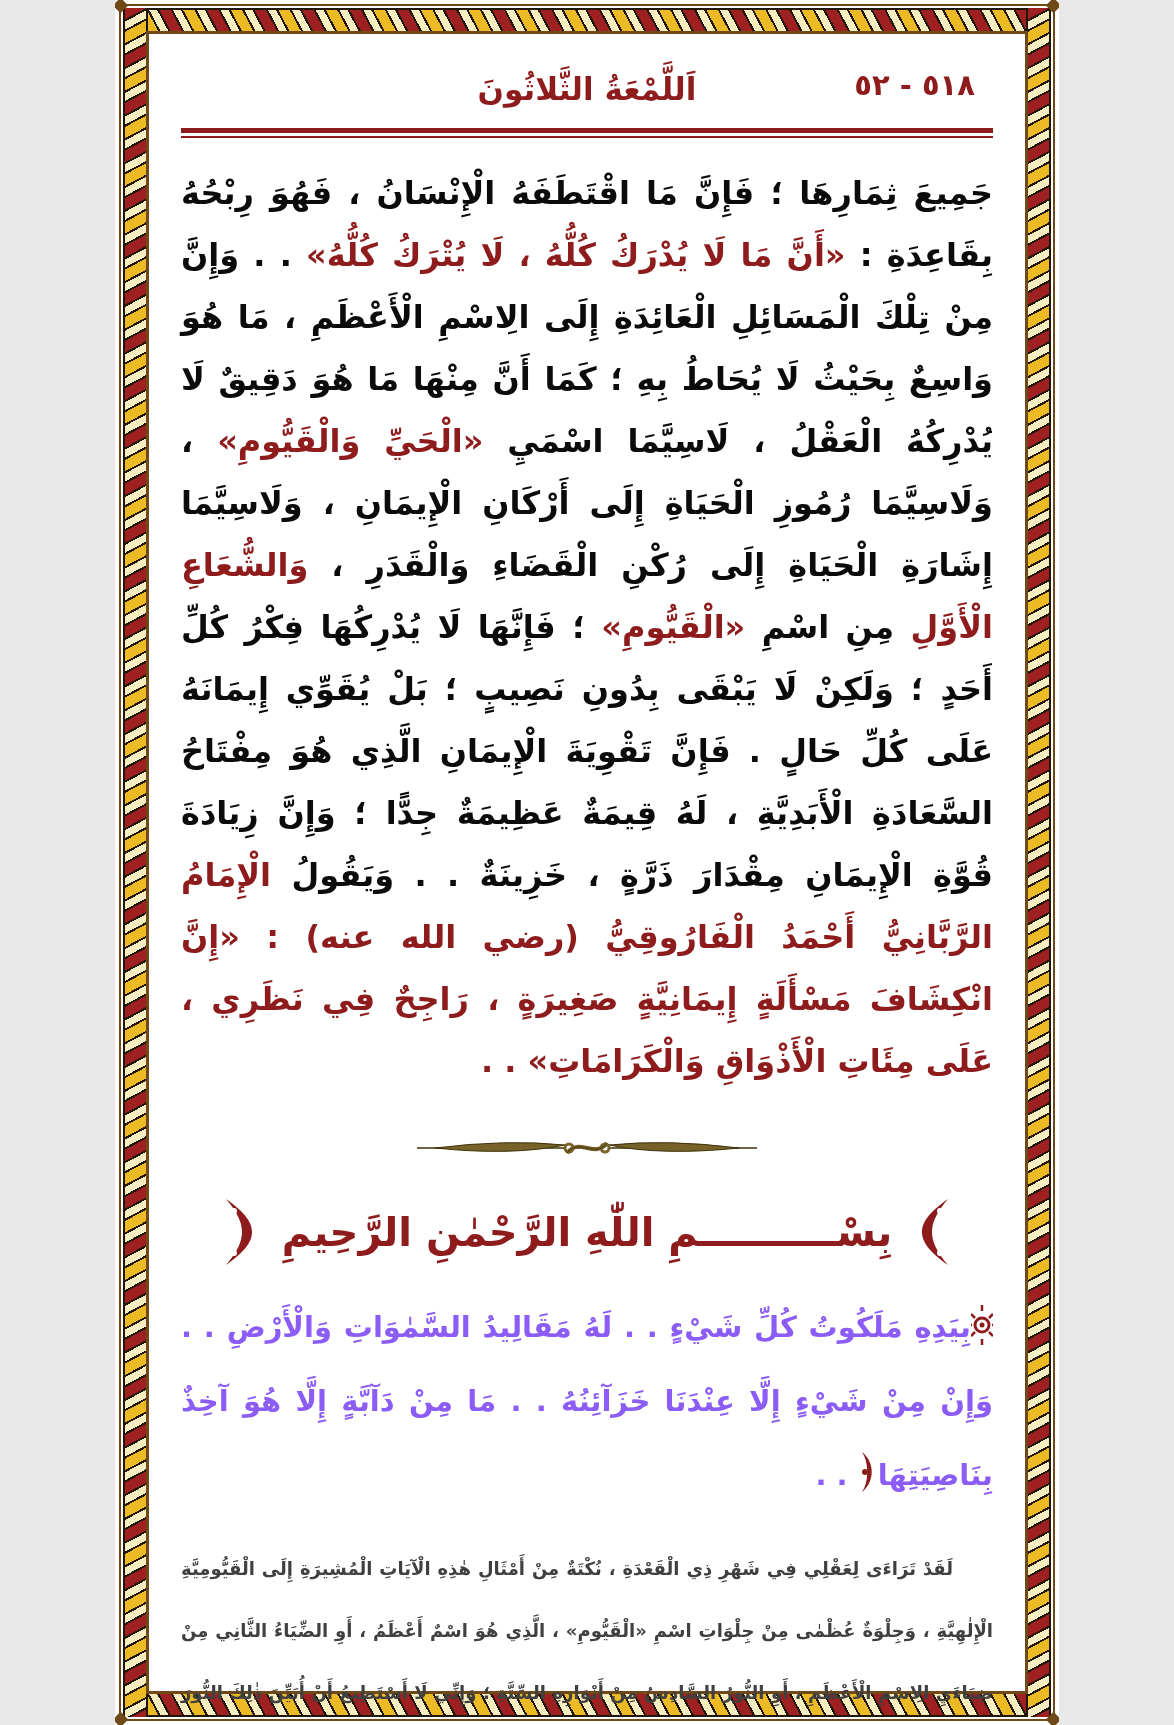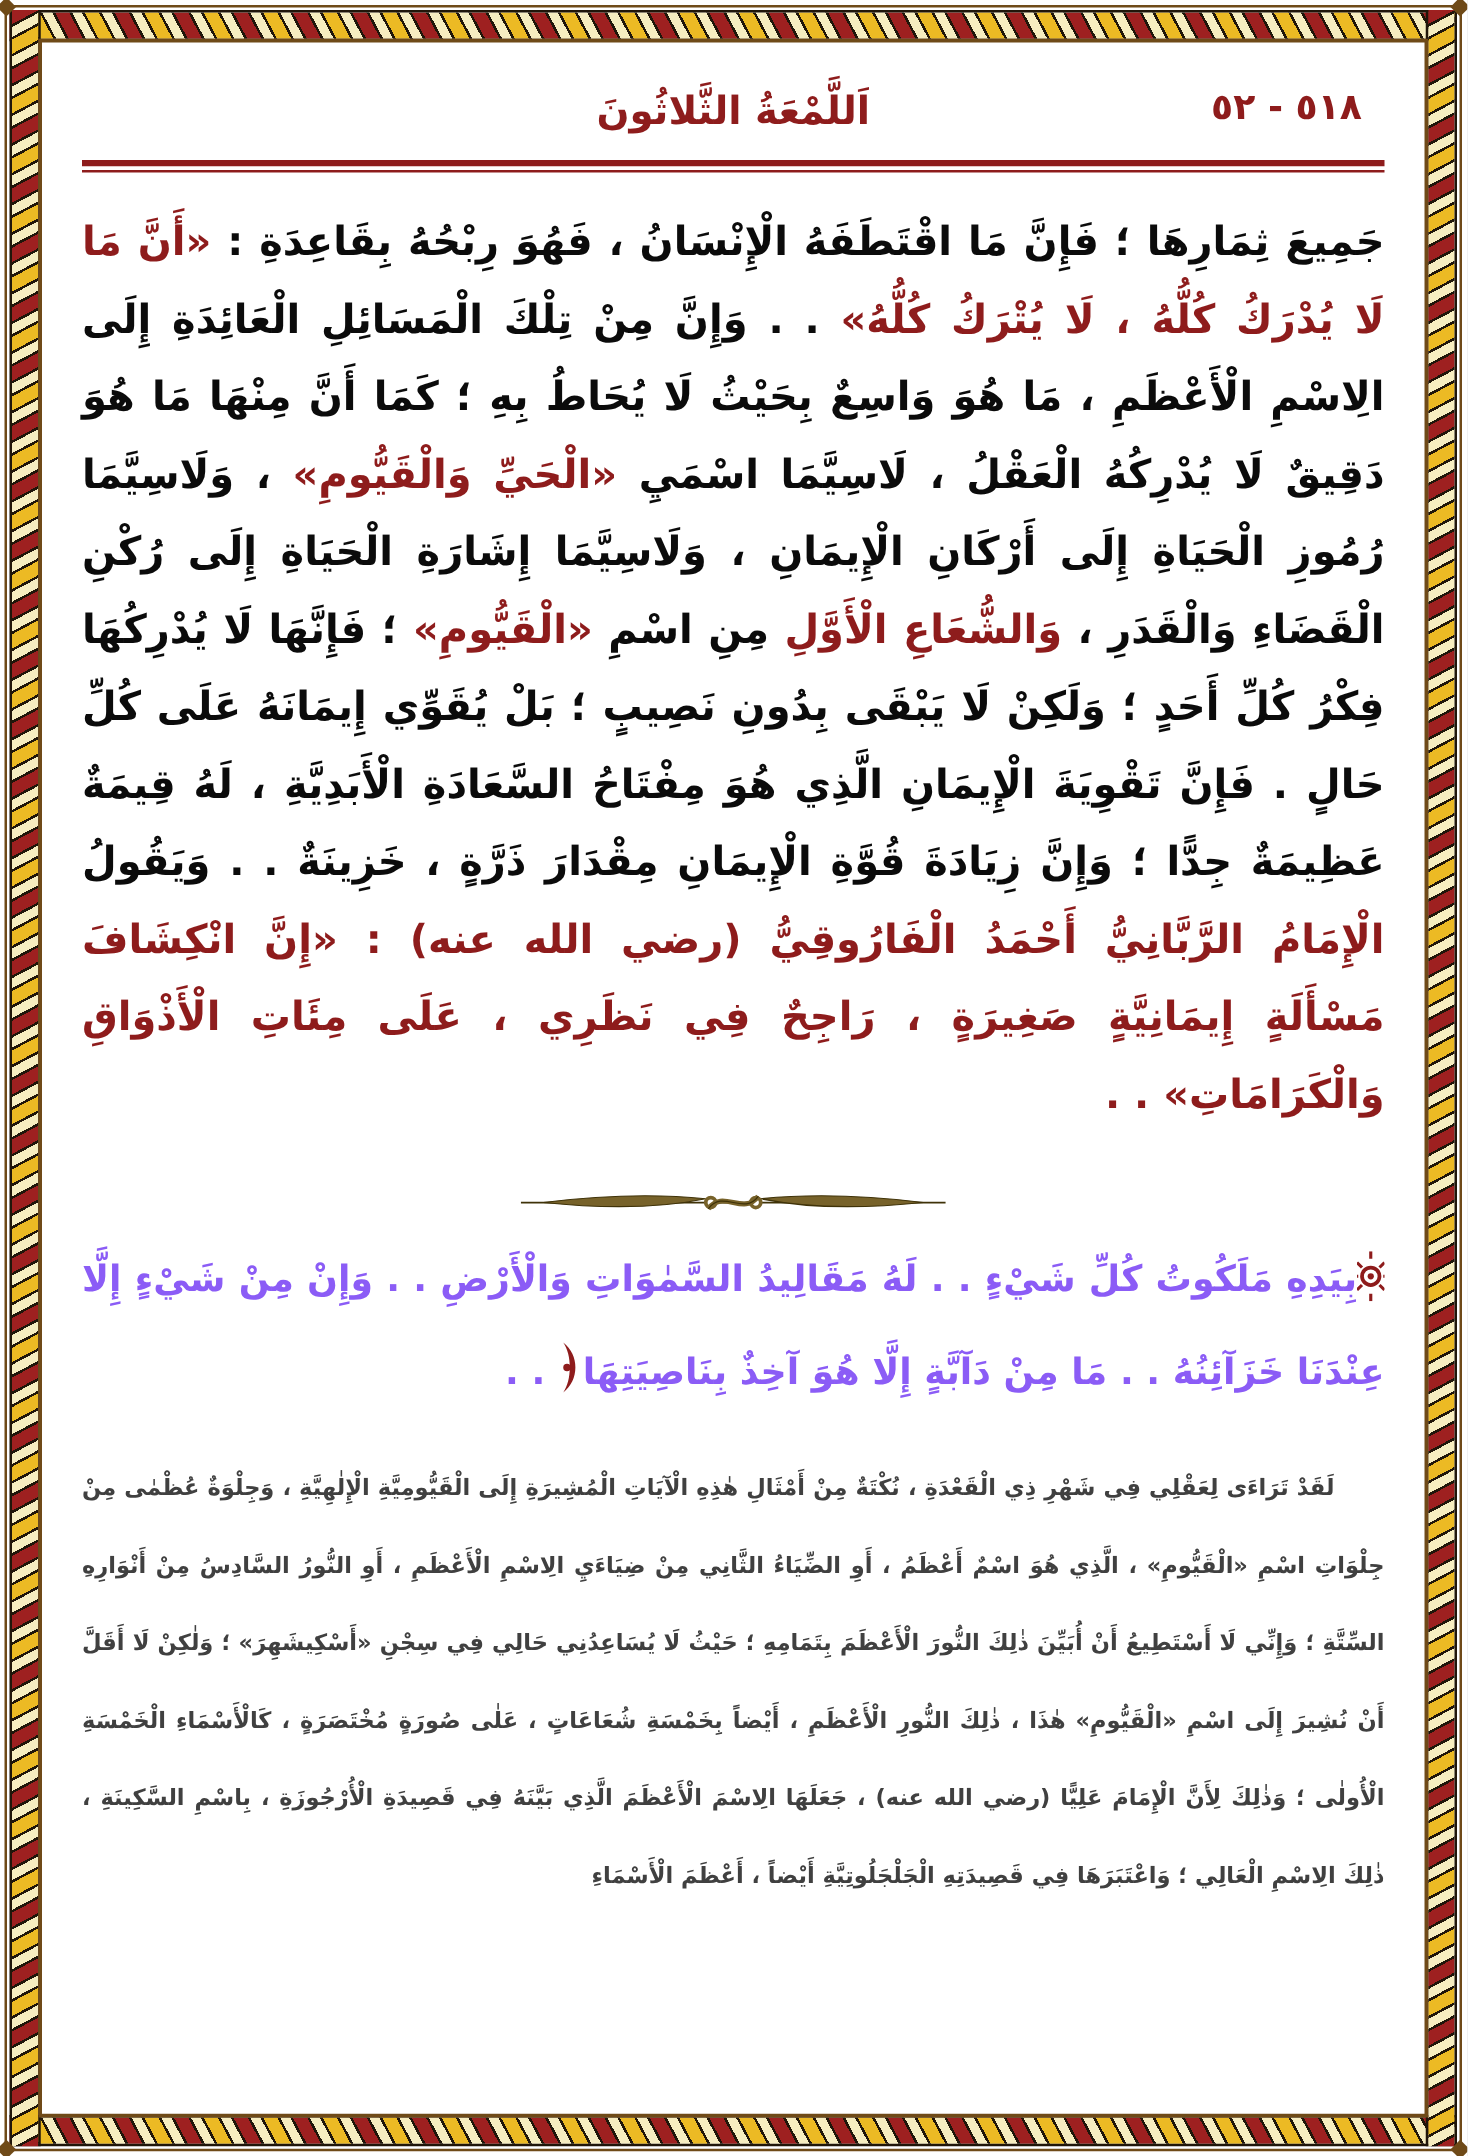--- a/index.html
+++ b/index.html
@@ -1,18 +1,18 @@
 <!DOCTYPE html>
 <html lang="ar" dir="rtl"><head>
 <meta charset="utf-8">
 <style>
   html,body{margin:0;padding:0;background:#e8e8e8;}
   .page{
     position:relative;
-    width:1174px;height:1725px;
+    width:944px;height:1725px;
     margin:0 auto;
     background:#ffffff;
     overflow:hidden;
     font-family:"DejaVu Sans", sans-serif;
   }
   
   .frame-outer{position:absolute;inset:4px;border:2px solid #6f4a18;pointer-events:none;}
   .chain{position:absolute;background:
     repeating-linear-gradient(62deg,
       #9e2020 0 10px,#20160a 10px 12px,
@@ -99,20 +99,35 @@
         <line x1="0" y1="12" x2="340" y2="12" stroke="#3f3208" stroke-width="1.4"></line>
         <path d="M18,12 Q90,3 148,9 Q95,20 18,12 Z" fill="#77622a" stroke="#3f3208" stroke-width="1"></path>
         <path d="M322,12 Q250,3 192,9 Q245,20 322,12 Z" fill="#77622a" stroke="#3f3208" stroke-width="1"></path>
         <circle cx="152" cy="12" r="4" fill="#ffffff" stroke="#77622a" stroke-width="3"></circle>
         <circle cx="188" cy="12" r="4" fill="#ffffff" stroke="#77622a" stroke-width="3"></circle>
         <path d="M150,17 C162,1 178,23 190,7" fill="none" stroke="#77622a" stroke-width="4"></path>
         <path d="M150,17 C162,1 178,23 190,7" fill="none" stroke="#3f3208" stroke-width="1"></path>
       </svg>
     </div>
 
+    <div class="basmala">
+      <svg width="34" height="66" viewBox="0 0 34 66">
+        <path d="M30,0 C10,14 4,24 4,33 C4,42 10,52 30,66 C18,52 14,42 14,33 C14,24 18,14 30,0 Z" fill="#8e1c1c"></path>
+        <circle cx="22" cy="12" r="3" fill="#ffffff"></circle>
+          <circle cx="18" cy="33" r="3.5" fill="#ffffff"></circle>
+          <circle cx="22" cy="54" r="3" fill="#ffffff"></circle>
+      </svg>
+      <span class="basmala-text">بِسْــــــــــمِ اللّٰهِ الرَّحْمٰنِ الرَّحِيمِ</span>
+      <svg width="34" height="66" viewBox="0 0 34 66">
+        <path d="M4,0 C24,14 30,24 30,33 C30,42 24,52 4,66 C16,52 20,42 20,33 C20,24 16,14 4,0 Z" fill="#8e1c1c"></path>
+        <circle cx="12" cy="12" r="3" fill="#ffffff"></circle>
+          <circle cx="16" cy="33" r="3.5" fill="#ffffff"></circle>
+          <circle cx="12" cy="54" r="3" fill="#ffffff"></circle>
+      </svg>
+    </div>
 
     <div class="para verse"><svg width="22" height="40" viewBox="0 0 22 40">
           <circle cx="11" cy="20" r="7" fill="none" stroke="#8e1c1c" stroke-width="3"></circle>
           <circle cx="11" cy="20" r="2.5" fill="#8e1c1c"></circle>
           <path d="M11,6 L11,0 M11,34 L11,40 M1,20 L-2,20 M21,20 L24,20 M4,13 L0,9 M18,13 L22,9 M4,27 L0,31 M18,27 L22,31" stroke="#8e1c1c" stroke-width="2.5"></path>
         </svg><span>بِيَدِهِ مَلَكُوتُ كُلِّ شَيْءٍ . . لَهُ مَقَالِيدُ السَّمٰوَاتِ وَالْأَرْضِ . . وَإِنْ مِنْ شَيْءٍ إِلَّا عِنْدَنَا خَزَآئِنُهُ . . مَا مِنْ دَآبَّةٍ إِلَّا هُوَ آخِذٌ بِنَاصِيَتِهَا</span><svg width="20" height="42" viewBox="0 0 20 42">
           <path d="M4,1 C17,11 17,31 4,41 C11,31 11,11 4,1 Z" fill="#8e1c1c"></path>
           <circle cx="7" cy="21" r="3" fill="#8e1c1c"></circle>
         </svg><span> . .</span></div>
 

